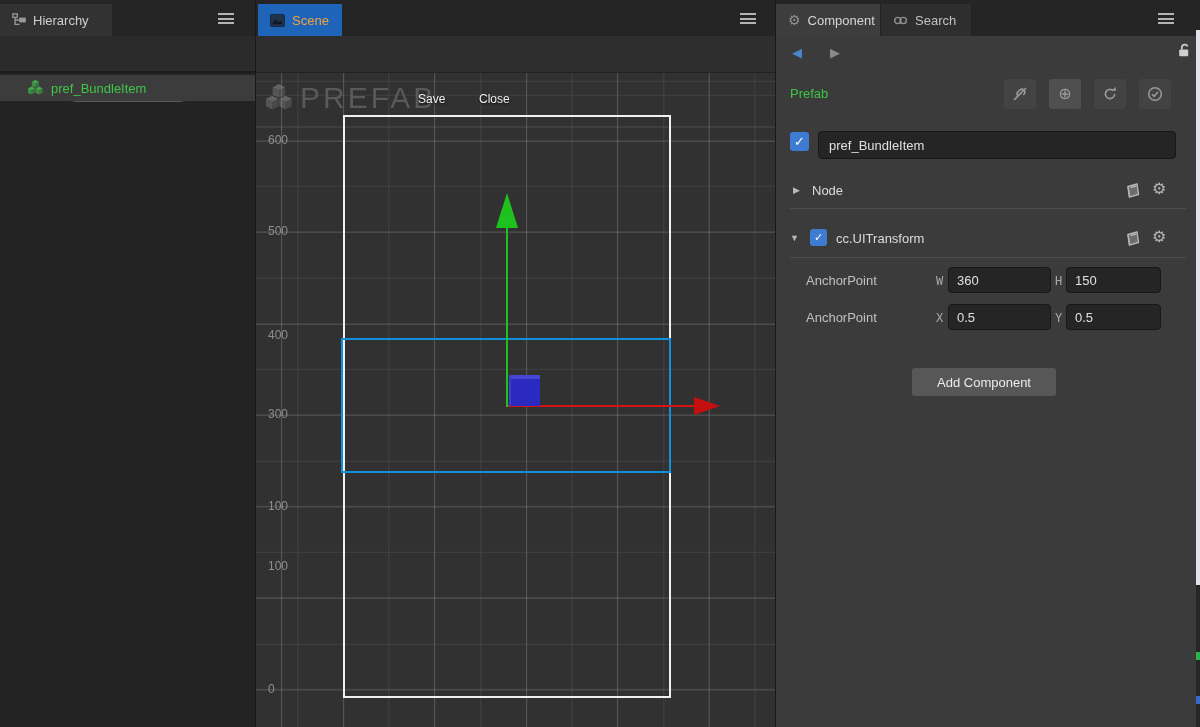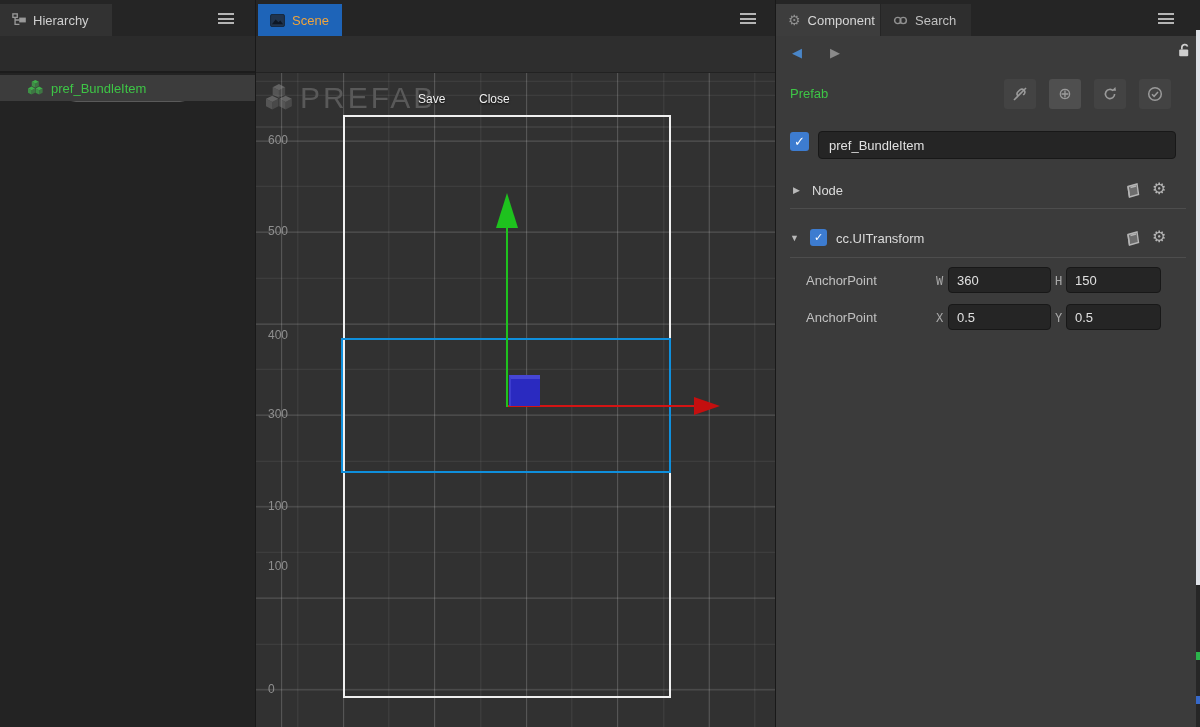--- a/index.html
+++ b/index.html
@@ -340,18 +340,21 @@
   <input class="field abs" type="text" style="left: 172px; top: 267px; width: 103px; height: 26px;" value="360">
   <span class="axislbl" style="left:279px;top:274px;">H</span>
   <input class="field abs" type="text" style="left: 290px; top: 267px; width: 95px; height: 26px;" value="150">
 
   <span class="abs" style="left:30px;top:310px;color:#c0c0c0;">AnchorPoint</span>
   <span class="axislbl" style="left:160px;top:311px;">X</span>
   <input class="field abs" type="text" style="left: 172px; top: 304px; width: 103px; height: 26px;" value="0.5">
   <span class="axislbl" style="left:279px;top:311px;">Y</span>
   <input class="field abs" type="text" style="left: 290px; top: 304px; width: 95px; height: 26px;" value="0.5">
 
+  <div class="abs" style="left:136px;top:368px;width:144px;height:28px;background:#575757;border-radius:3px;display:flex;align-items:center;justify-content:center;cursor:pointer;">
+    <span style="color:#ececec;">Add Component</span>
+  </div>
 
   <div class="abs" style="left:420px;top:30px;width:4px;height:555px;background:#dfe2e8;"></div>
   <div class="abs" style="left:420px;top:585px;width:4px;height:142px;background:#262626;"></div>
   <div class="abs" style="left:420px;top:652px;width:4px;height:8px;background:#2bb34b;"></div>
   <div class="abs" style="left:420px;top:696px;width:4px;height:8px;background:#3668c8;"></div>
 </div>
 
 </body></html>

